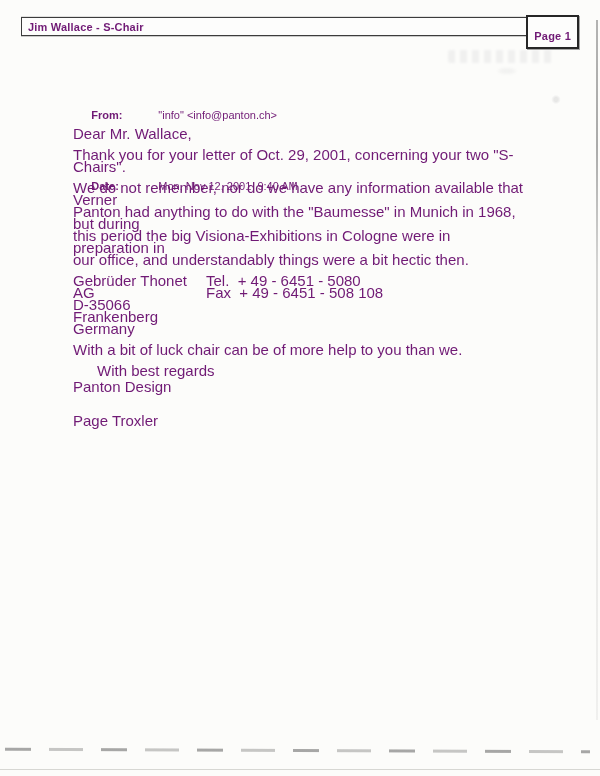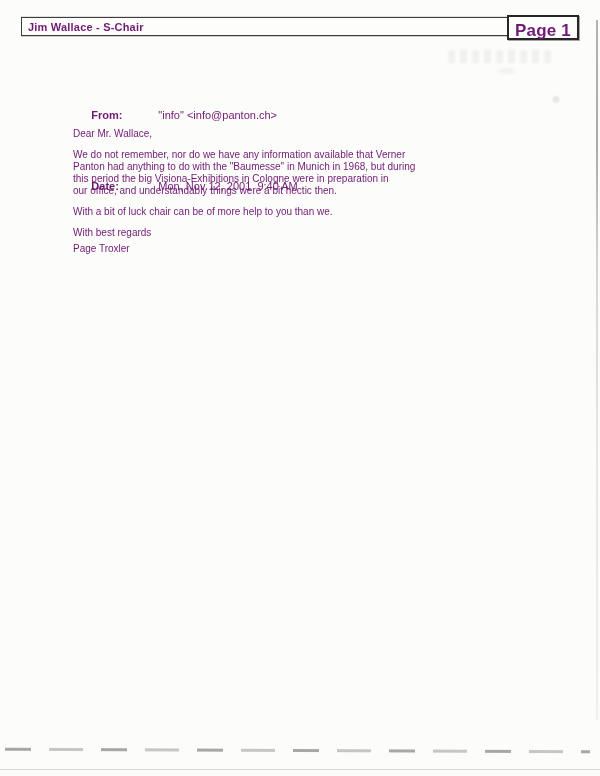--- a/index.html
+++ b/index.html
@@ -20,22 +20,22 @@
     box-shadow:0 1px 0 rgba(110,110,110,.35), 0 -1px 0 rgba(140,140,140,.25);
     background:#fdfdfc;
   }
   .header-title{
     position:absolute;left:6px;top:50%;transform:translateY(-50%);
     font-size:11px;font-weight:bold;letter-spacing:.2px;white-space:pre;
   }
   .page-box{
     position:absolute;right:-2px;top:-3px;height:17px;
     border:2px solid #262626;background:#fdfdfc;
-    padding:4px 6px 0 6px;
-    font-size:17px;font-weight:bold;letter-spacing:.2px;
+    padding:13px 6px 0 6px;
+    font-size:11px;font-weight:bold;letter-spacing:.2px;
     box-shadow:1px 1px 0 rgba(60,60,60,.45);
   }
 
   
   .stamp-artifact{
     position:absolute;left:448px;top:50px;width:106px;height:13px;
     background:repeating-linear-gradient(90deg, rgba(130,132,140,.55) 0 7px, transparent 7px 12px);
     filter:blur(1.3px);opacity:.17;border-radius:2px;
   }
   .stamp-artifact2{
@@ -71,24 +71,24 @@
     position:absolute;left:73px;top:64px;
     font-size:11px;line-height:13px;
   }
   .field-row{white-space:pre-wrap;}
   .field-label{display:inline-block;width:67px;font-weight:bold;margin-top:32px;}
   .field-value{white-space:pre-wrap;}
 
   
   .body-text{
     position:absolute;left:73px;top:128px;width:450px;
-    font-size:10px;line-height:12px;
+    font-size:15px;line-height:12px;
   }
   .body-text p{margin:0 0 9px 0;white-space:pre-wrap;}
-  .body-text p.mb4{margin-bottom:4px;}
+  .body-text p.mb4{margin-bottom:4px;margin-left:24px;}
   .body-text p.mb22{margin-bottom:22px;}
   .contact-block{display:flex;margin:0 0 9px 0;}
   .contact-address{width:133px;white-space:pre-wrap;}
   .contact-phones{white-space:pre-wrap;}
 </style>
 </head>
 <body>
 
 <div class="page">
 
@@ -108,24 +108,33 @@
     <div class="field-row">
       <span class="field-label">From:</span><span class="field-value">"info" &lt;info@panton.ch&gt;</span>
     </div>
     <div class="field-row">
       <span class="field-label">Date:</span><span class="field-value">Mon, Nov 12, 2001  9:40 AM</span>
     </div>
   </div>
 
   <div class="body-text">
     <p>Dear Mr. Wallace,</p>
+    <p>Thank you for your letter of Oct. 29, 2001, concerning your two "S-Chairs".</p>
     <p>We do not remember, nor do we have any information available that Verner
 Panton had anything to do with the "Baumesse" in Munich in 1968, but during
 this period the big Visiona-Exhibitions in Cologne were in preparation in
 our office, and understandably things were a bit hectic then.</p>
 
+    <div class="contact-block">
+      <div class="contact-address">Gebrüder Thonet AG
+D-35066 Frankenberg
+Germany</div>
+      <div class="contact-phones">Tel.  + 49 - 6451 - 5080
+Fax  + 49 - 6451 - 508 108</div>
+    </div>
 
     <p>With a bit of luck chair can be of more help to you than we.</p>
     <p class="mb4">With best regards</p>
+    <p class="mb22">Panton Design</p>
     <p>Page Troxler</p>
   </div>
 
 </div>
 
 </body></html>

